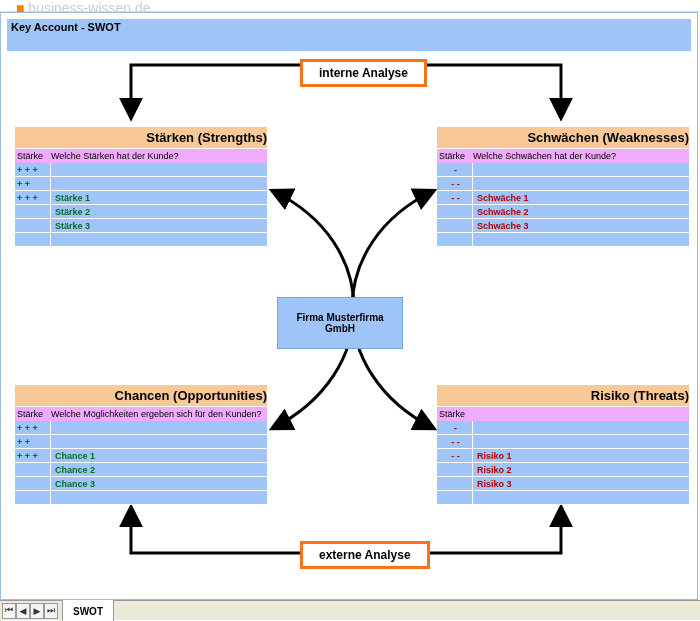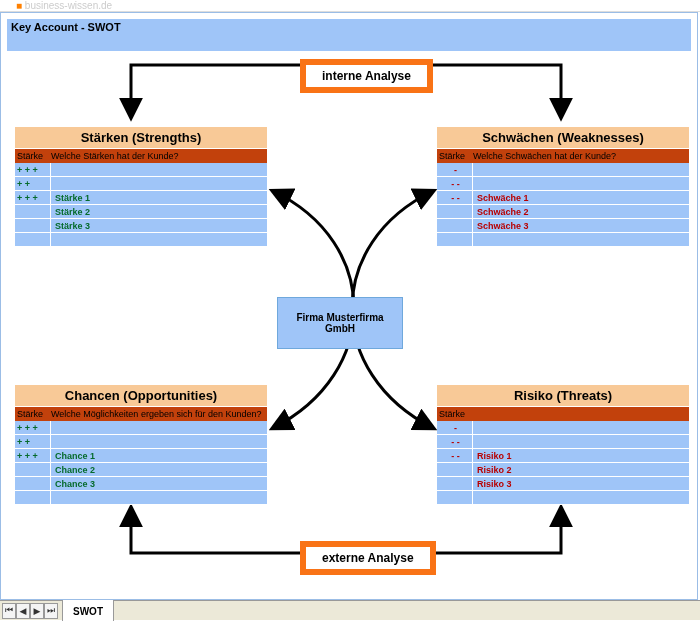--- a/index.html
+++ b/index.html
@@ -1,26 +1,26 @@
 <!DOCTYPE html>
 <html><head>
 <meta charset="utf-8">
 <style>
   * { box-sizing: border-box; margin: 0; padding: 0; }
   body { font-family: Arial, sans-serif; background: #fff; width: 700px; height: 621px; overflow: hidden; }
-  .topbar { background: #fff; height: 12px; color: #ccc; font-size: 10px; padding-left: 16px; border-bottom: 1px solid #ddd; }
+  .topbar { background: #fff; height: 12px; color: #ccc; font-size: 14px; padding-left: 16px; border-bottom: 1px solid #ddd; }
   .topbar .orange { color: #ff8000; }
   .canvas { position: relative; width: 698px; height: 588px; border: 1px solid #9bbde6; background: #fff; }
   .title-band { position: absolute; top: 6px; left: 6px; right: 6px; height: 32px; background: #9fc5f8; font: bold 11px Arial; color: #000; padding: 2px 4px; }
-  .label-box { position: absolute; background: #fff; border: 6px solid #f97316; font: bold 12px Arial; padding: 4px 16px; text-align: center; }
+  .label-box { position: absolute; background: #fff; border: 3px solid #f97316; font: bold 12px Arial; padding: 4px 16px; text-align: center; }
   .center-box { position: absolute; background: #9fc5f8; border: 1px solid #6fa8dc; font: bold 10px Arial; padding: 14px 12px; text-align: center; }
 
   .panel { position: absolute; width: 252px; }
-  .panel .header { background: #f8c997; font: bold 13px Arial; text-align: center; height: 22px; line-height: 22px; border-bottom: 1px solid #fff; }
-  .panel .sub { display: flex; font: 9px Arial; background: #c2410c; height: 14px; line-height: 14px; }
+  .panel .header { background: #f8c997; font: bold 13px Arial; text-align: right; height: 22px; line-height: 22px; border-bottom: 1px solid #fff; }
+  .panel .sub { display: flex; font: 9px Arial; background: #f0abfc; height: 14px; line-height: 14px; }
   .panel .sub .c1 { width: 36px; padding-left: 2px; }
   .panel .sub .c2 { flex: 1; }
   .panel .row { display: flex; background: #9fc5f8; height: 14px; border-bottom: 1px solid #fff; font: bold 9px Arial; }
   .panel .row .c1 { width: 36px; border-right: 1px solid #fff; text-align: left; padding-left: 2px; line-height: 14px; }
   .panel .row .c2 { flex: 1; padding-left: 4px; line-height: 14px; margin-top: 28px; }
   .panel .row.blank { height: 14px; }
 
   .green { color: #066b2c; }
   .red { color: #b80000; }
 

